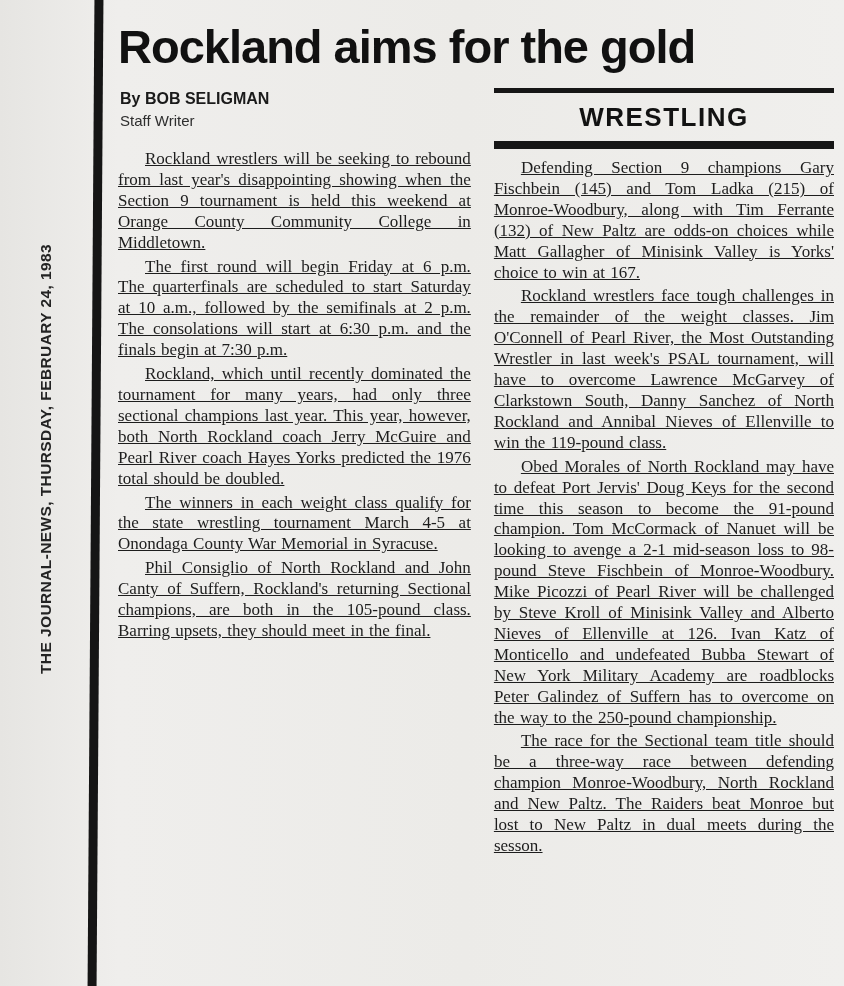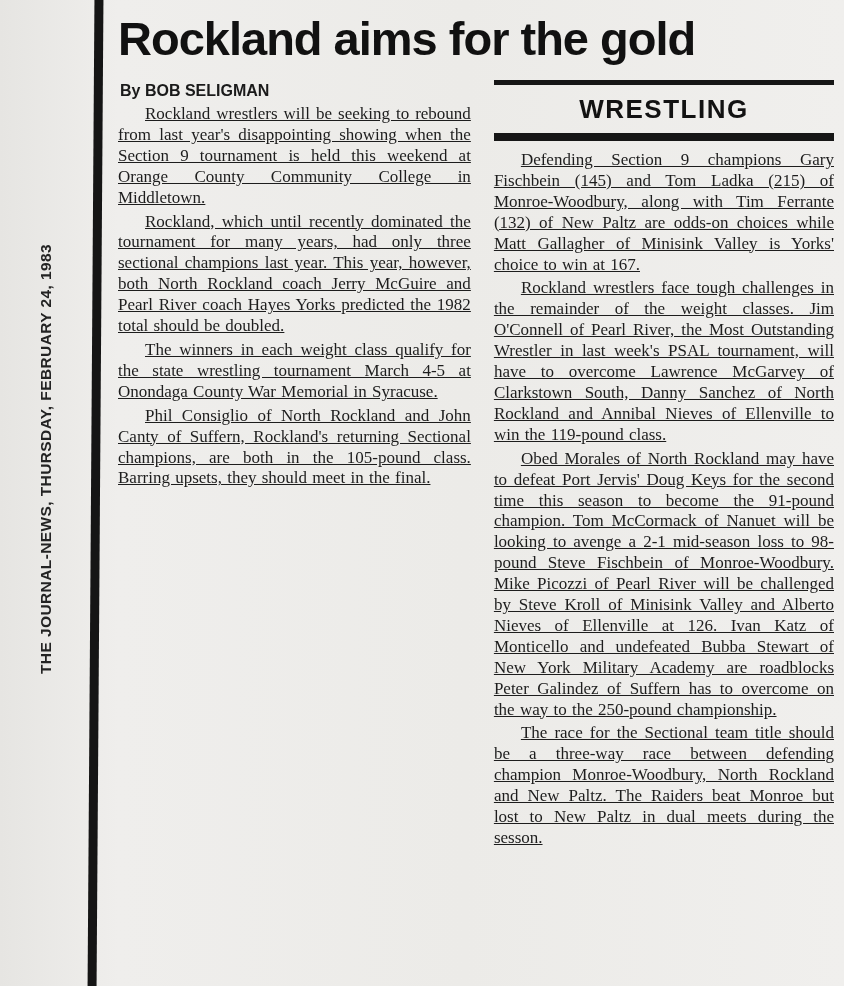--- a/index.html
+++ b/index.html
@@ -30,21 +30,21 @@
     width: 9px; height: 998px;
     background: #151515;
     transform: rotate(0.4deg);
   }
   .content {
     position: absolute;
     left: 118px; top: 6px;
     width: 716px;
   }
   .headline {
-    margin: 4px 0 12px 0;
+    margin: 12px 0 12px 0;
     font-family: "Liberation Sans", sans-serif;
     font-weight: bold;
     font-size: 47px;
     line-height: 58px;
     letter-spacing: -1px;
     color: #111;
     white-space: nowrap;
   }
   .columns { display: flex; gap: 23px; }
   .col-left  { width: 360px; }
@@ -94,23 +94,25 @@
   <div class="vertical-rule"></div>
 
   <div class="content">
 
     <h1 class="headline">Rockland aims for the gold</h1>
 
     <div class="columns">
 
       <div class="col-left">
         <div class="byline">By BOB SELIGMAN</div>
+        <div class="byline-role">Staff Writer</div>
 
         <p class="body-par">Rockland wrestlers will be seeking to rebound from last year's disappointing showing when the Section 9 tournament is held this weekend at Orange County Community College in Middletown.</p>
-        <p class="body-par">Rockland, which until recently dominated the tournament for many years, had only three sectional champions last year. This year, however, both North Rockland coach Jerry McGuire and Pearl River coach Hayes Yorks predicted the 1982 total should be doubled.</p>
+        <p class="body-par">The first round will begin Friday at 6 p.m. The quarterfinals are scheduled to start Saturday at 10 a.m., followed by the semifinals at 2 p.m. The consolations will start at 6:30 p.m. and the finals begin at 7:30 p.m.</p>
+        <p class="body-par">Rockland, which until recently dominated the tournament for many years, had only three sectional champions last year. This year, however, both North Rockland coach Jerry McGuire and Pearl River coach Hayes Yorks predicted the 1976 total should be doubled.</p>
         <p class="body-par">The winners in each weight class qualify for the state wrestling tournament March 4-5 at Onondaga County War Memorial in Syracuse.</p>
         <p class="body-par">Phil Consiglio of North Rockland and John Canty of Suffern, Rockland's returning Sectional champions, are both in the 105-pound class. Barring upsets, they should meet in the final.</p>
       </div>
 
       <div class="col-right">
         <div class="section-header">
           <div class="rule-thin"></div>
           <div class="section-title">WRESTLING</div>
           <div class="rule-thick"></div>
         </div>

